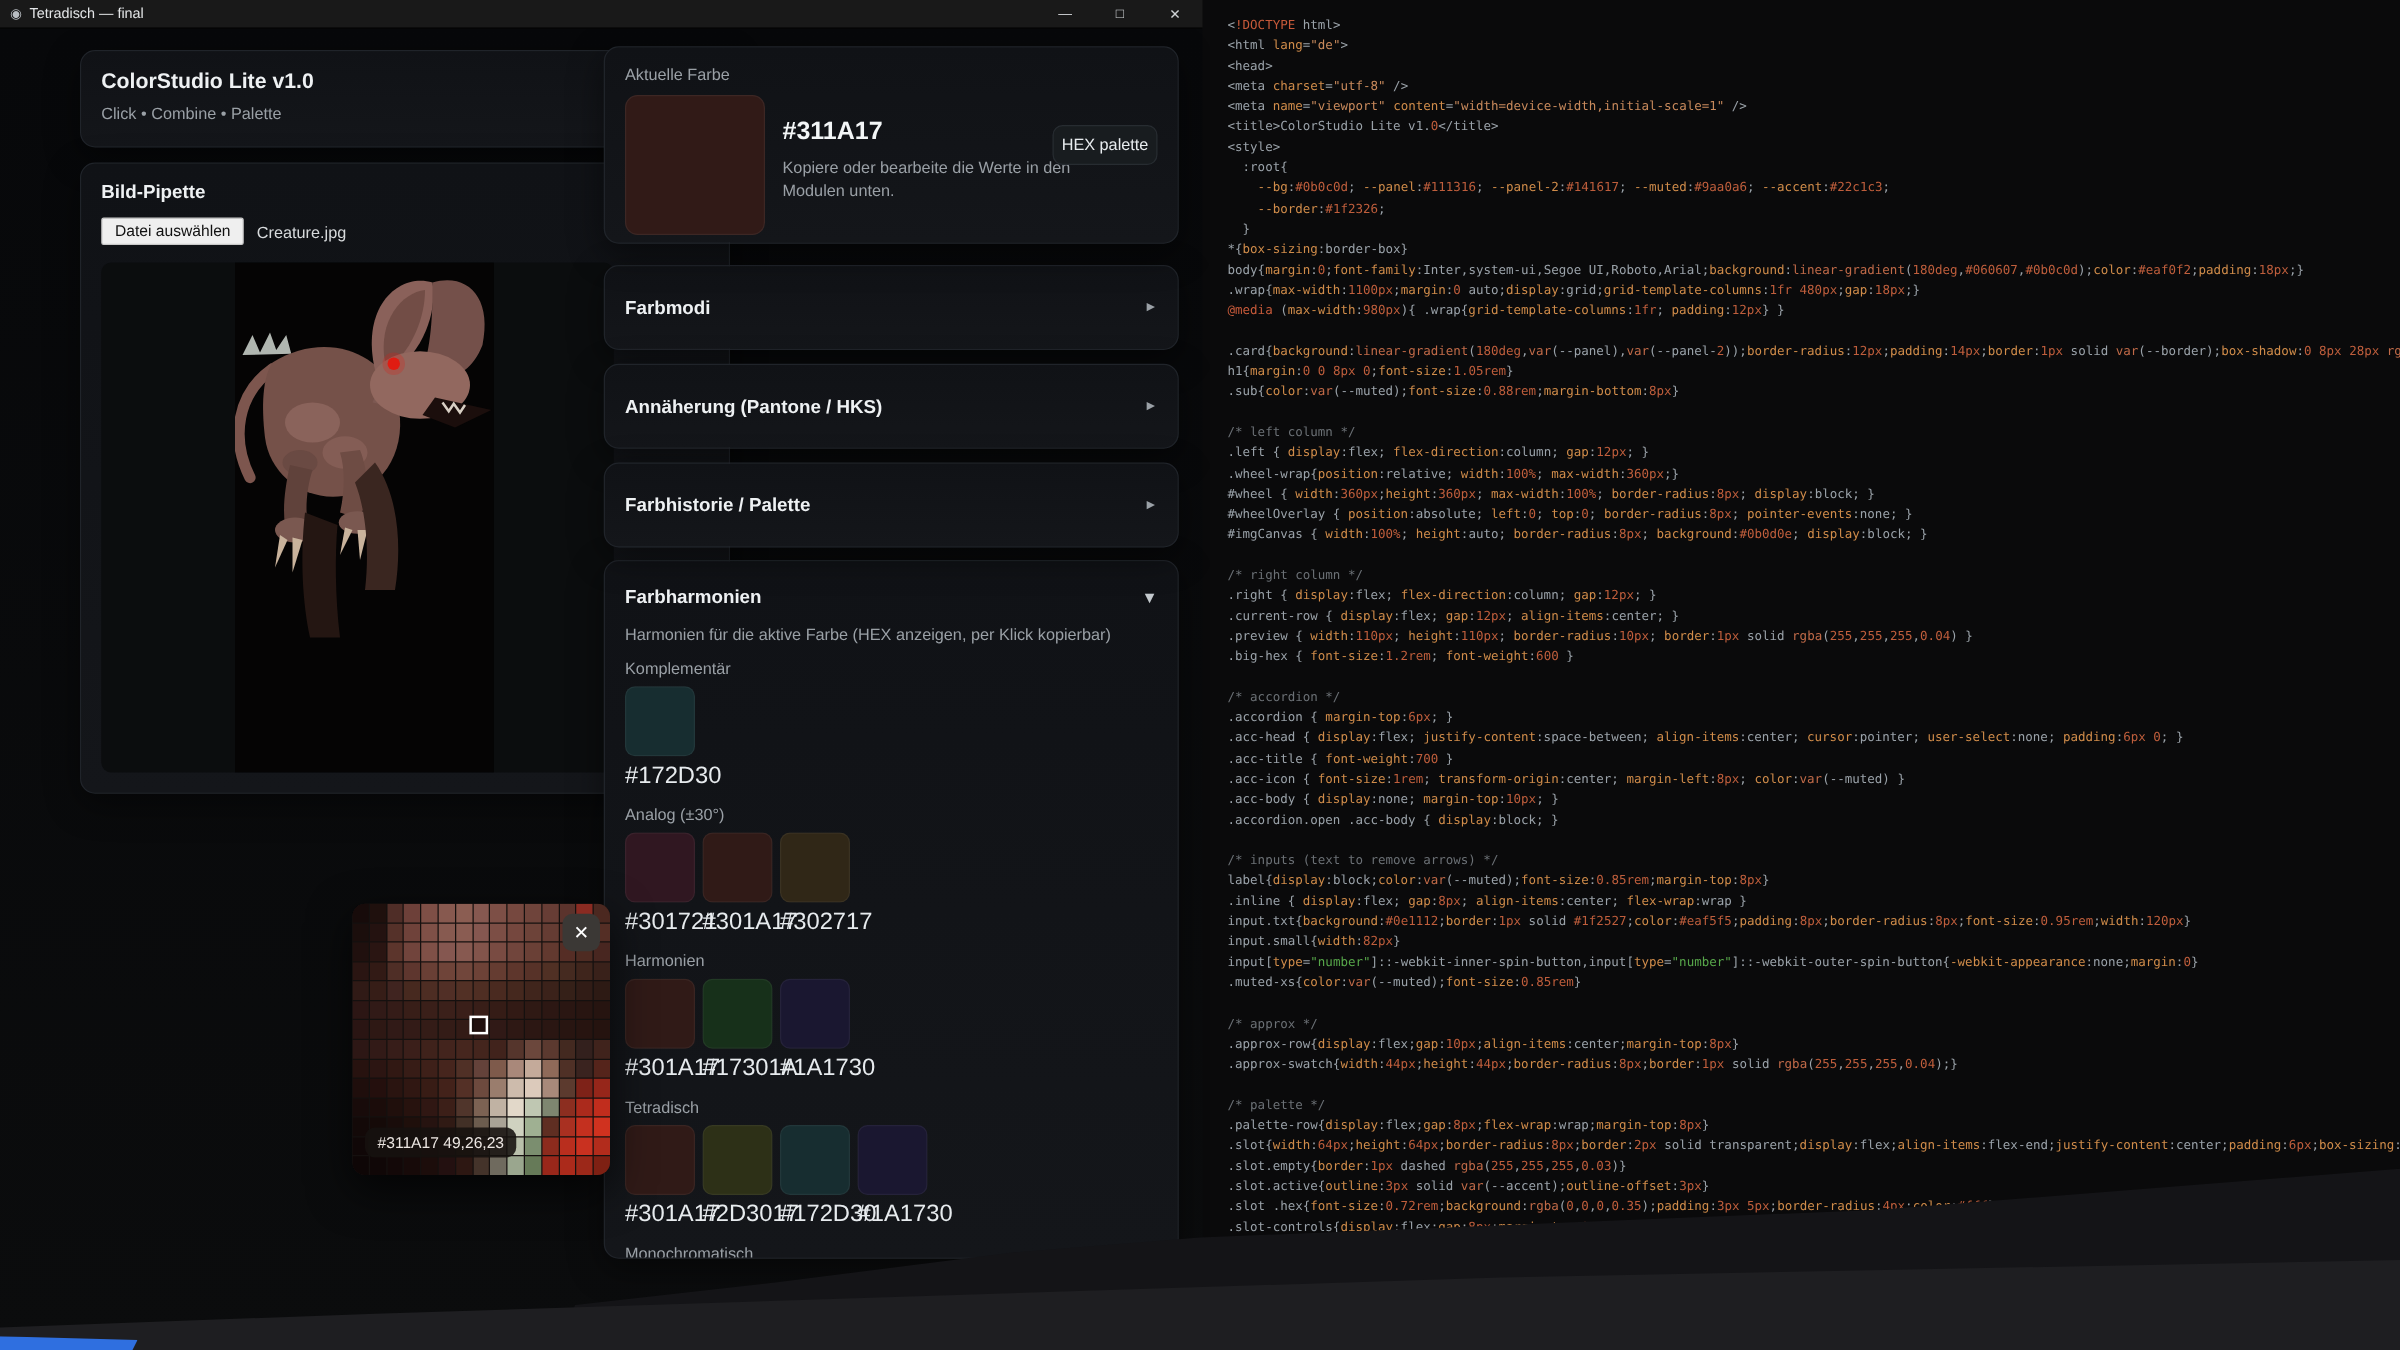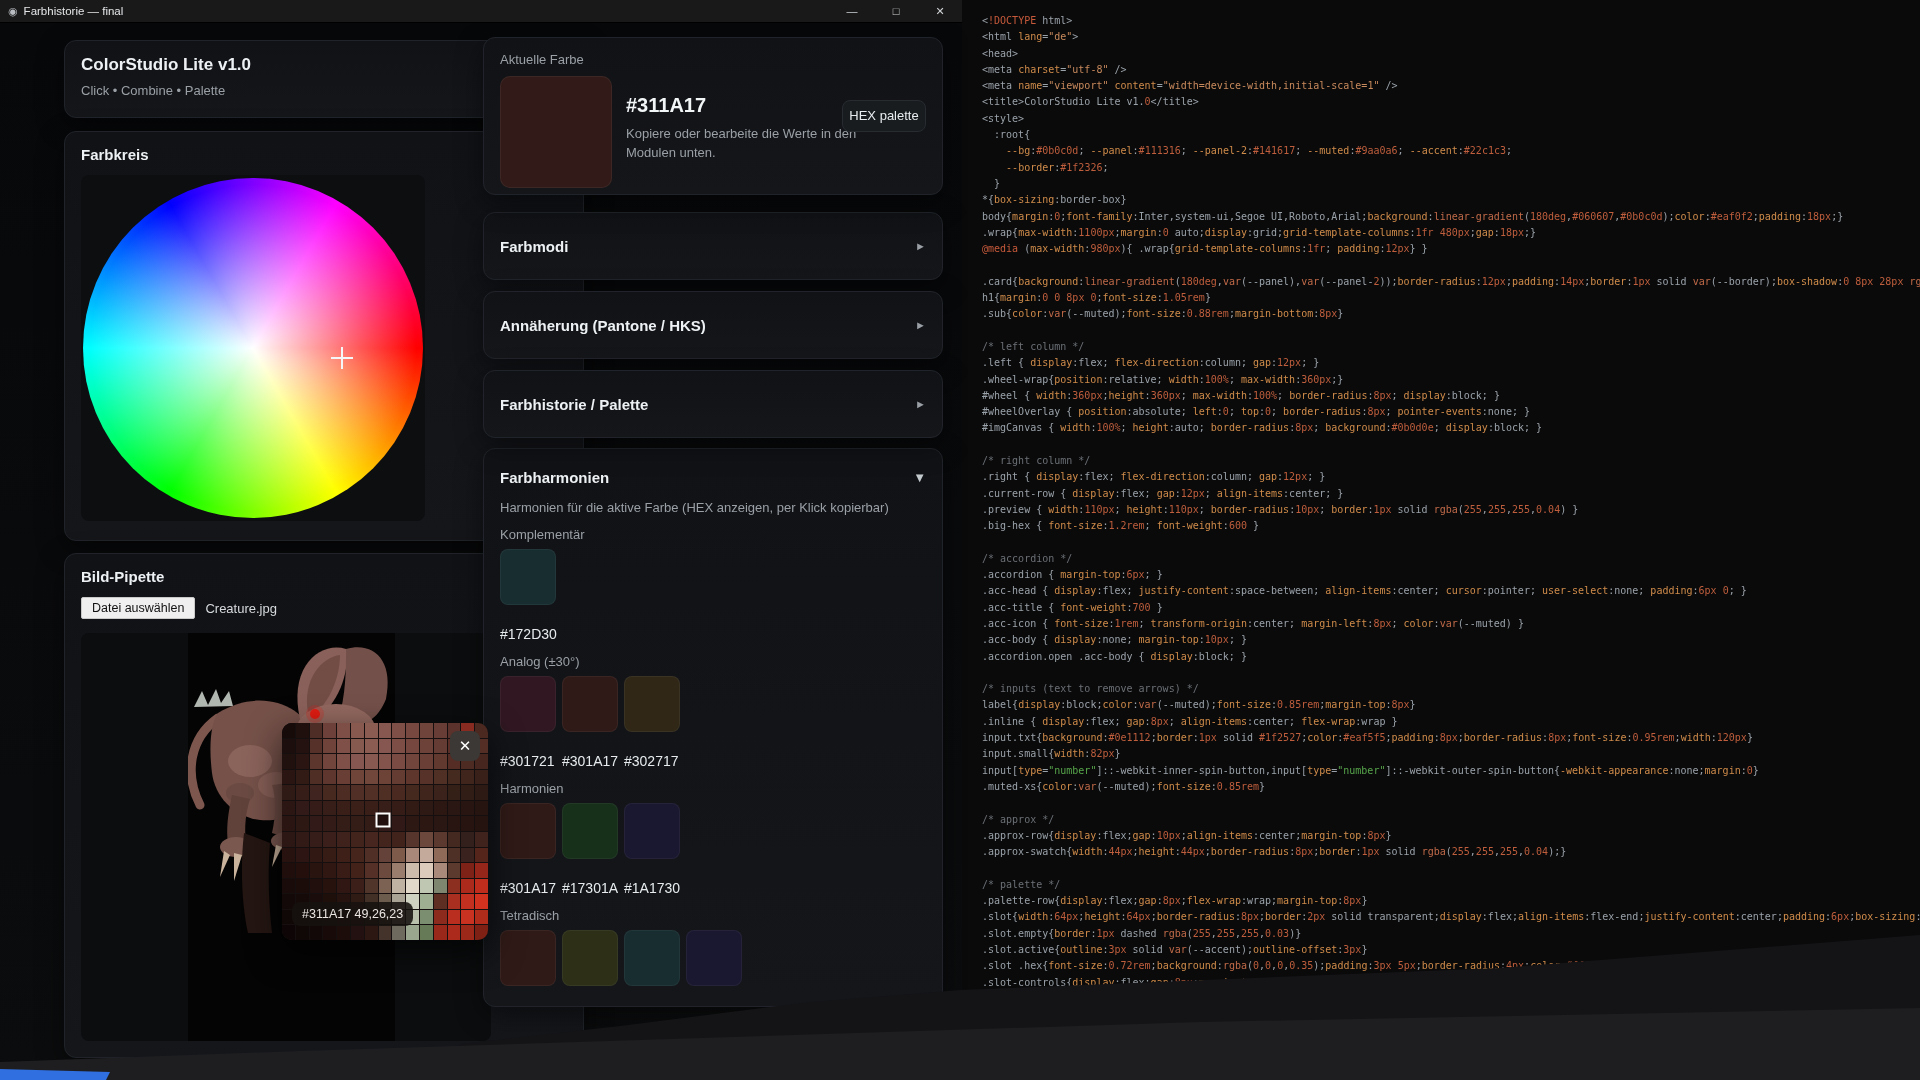--- a/index.html
+++ b/index.html
@@ -76,21 +76,21 @@
 
   #card-harm{margin-top:10px;height:559px;overflow:hidden;}
   #harm-head{display:flex;align-items:center;justify-content:space-between;margin-top:6px;}
   #harm-head .acc-icon{font-size:13px;color:#c3c9cd;}
   #harm-sub{font-size:13px;color:#9aa0a6;margin-top:14px;}
   .h-group{margin-top:12px;}
   .h-label{font-size:13px;color:#9aa0a6;margin-bottom:7px;}
   .h-row{display:flex;gap:8px;}
   .h-col{width:54px;}
   .h-swatch{width:54px;height:54px;border-radius:8px;border:1px solid rgba(255,255,255,0.05);cursor:pointer;}
-  .h-hex{font-size:14px;color:#e7ebee;margin-top:21px;white-space:nowrap;cursor:pointer;}
+  .h-hex{font-size:19px;color:#e7ebee;margin-top:5px;white-space:nowrap;cursor:pointer;}
 
   
   #code-panel{position:absolute;left:968px;top:0;width:958px;height:1080px;background:#0a0a0b;overflow:hidden;}
   #code{padding:13px 0 0 14px;font-family:"DejaVu Sans Mono",monospace;font-size:10px;line-height:16.3px;
         color:#9aa2a9;white-space:pre;}
   .tk-prop{color:#d08c4a;} .tk-num{color:#bf5e3c;} .tk-str{color:#c98a5c;} .tk-strg{color:#57a64a;}
   .tk-cmt{color:#6b7075;} .tk-at{color:#c75a3a;} .tk-fn{color:#c06a48;}
 
   
   #ovl-mid{position:absolute;inset:0;z-index:50;background:#141417;pointer-events:none;
@@ -100,43 +100,36 @@
   #blue-sliver{position:absolute;inset:0;z-index:52;background:#2f6fe0;pointer-events:none;
     clip-path:polygon(0 1069px,110px 1072px,106px 1080px,0 1080px);}
 </style>
 </head>
 <body>
 
 <div id="screen">
 
   <div id="titlebar">
     <span class="app-ico">◉</span>
-    <span class="ttl">Farbhistorie — final</span>
+    <span class="ttl">Tetradisch — final</span>
     <span class="win-btns">
       <span>—</span>
       <span>□</span>
       <span>✕</span>
     </span>
   </div>
 
   <div id="appbg"></div>
 
   <div id="left-col">
     <div class="card" id="card-header">
       <div class="h1">ColorStudio Lite v1.0</div>
       <div class="sub">Click • Combine • Palette</div>
     </div>
 
-    <div class="card" id="card-wheel">
-      <div class="card-title">Farbkreis</div>
-      <div id="wheel-panel">
-        <div id="wheel-circle"></div>
-        <div id="wheel-marker" style="left: 75.9%; top: 52.9%;"></div>
-      </div>
-    </div>
 
     <div class="card" id="card-pipette">
       <div class="card-title">Bild-Pipette</div>
       <div id="file-row">
         <span id="file-btn">Datei auswählen</span>
         <span id="file-name">Creature.jpg</span>
         <span id="clear-x">✕</span>
       </div>
       <div id="img-panel">
         <div id="photo">

